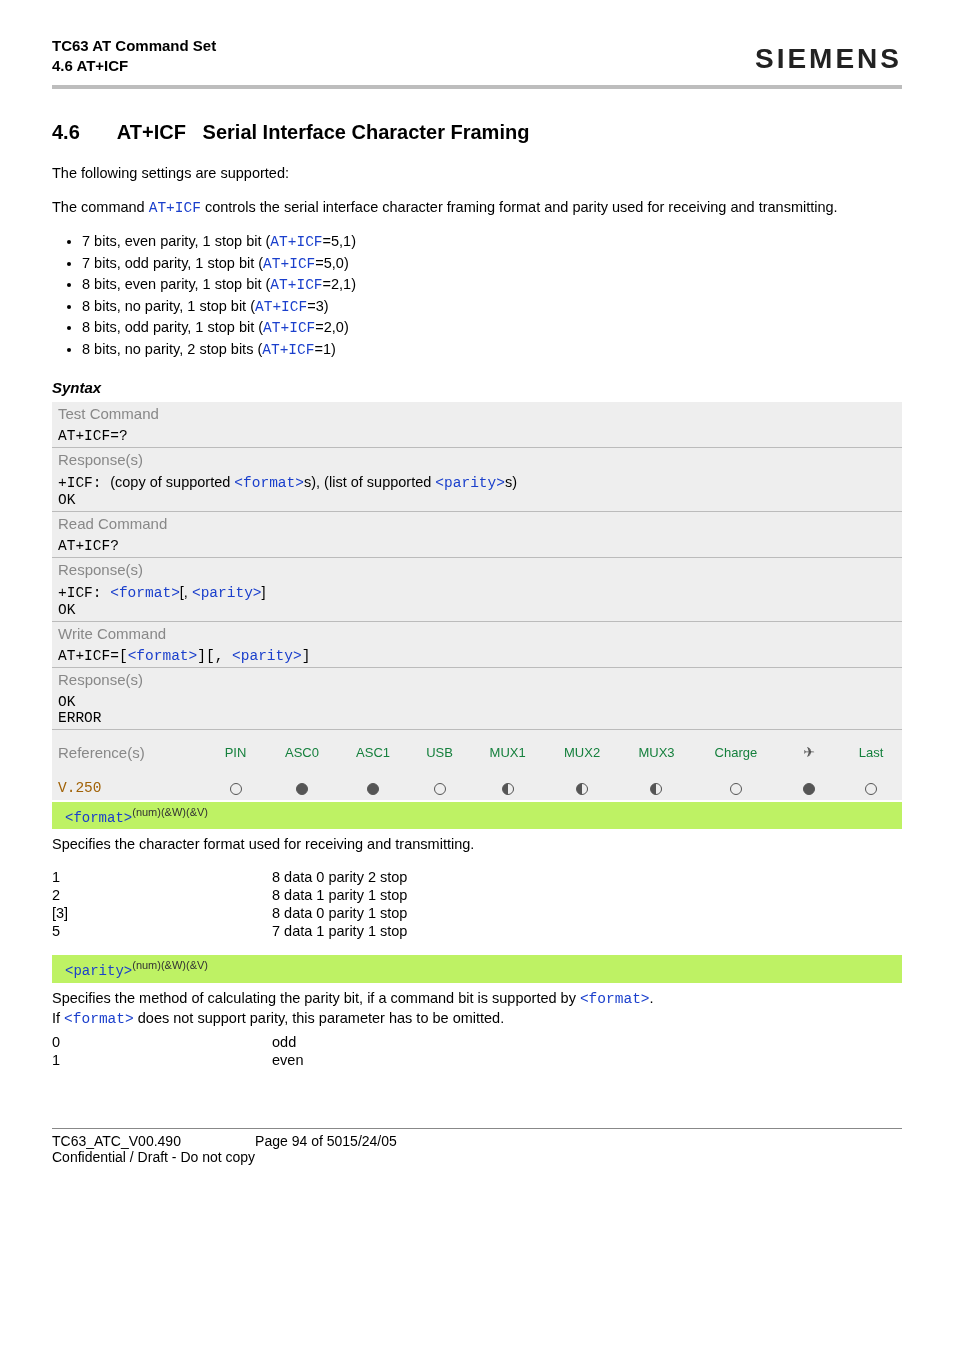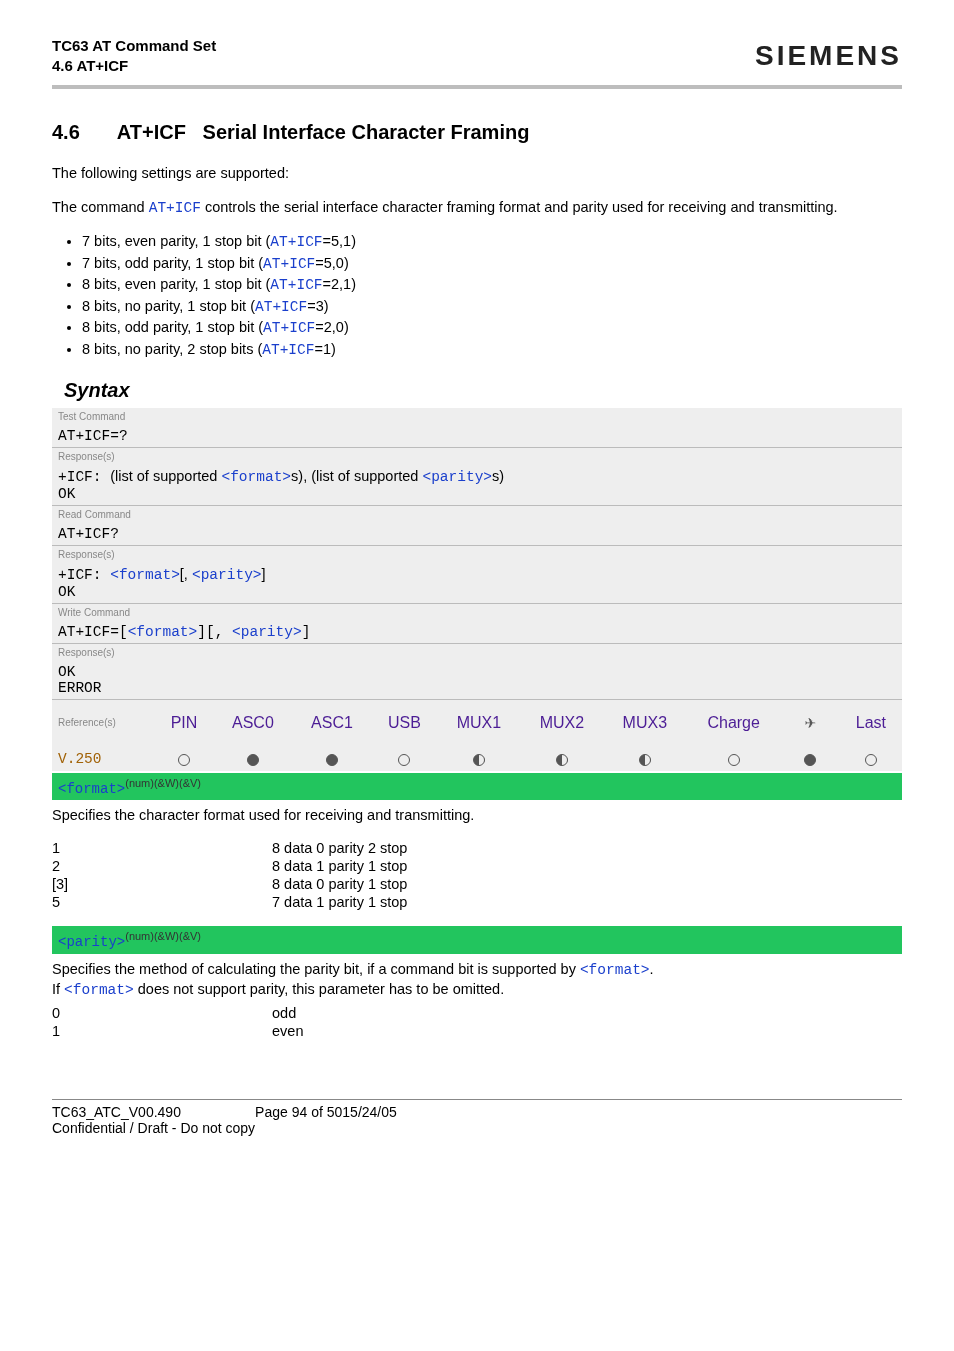--- a/index.html
+++ b/index.html
@@ -6,42 +6,42 @@
   body {
     margin: 0;
     padding: 0;
     font-family: Arial, Helvetica, sans-serif;
     font-size: 14.5px;
     color: #000;
     background: #fff;
     width: 954px;
   }
   .page { padding: 36px 52px 20px 52px; }
-  .header { display: flex; justify-content: space-between; align-items: center; }
+  .header { display: flex; justify-content: space-between; align-items: flex-end; }
   .header-left { font-weight: bold; font-size: 15px; line-height: 1.3; }
   .header-right { font-size: 28px; font-weight: 900; letter-spacing: 3px; color: #222; }
   .hr-top { border: none; border-top: 4px solid #bdbdbd; margin: 10px 0 32px 0; }
   .section-title { font-size: 20px; font-weight: bold; margin: 10px 0 20px 0; }
   .section-no { display: inline-block; width: 60px; }
   p { margin: 0 0 14px 0; line-height: 1.35; text-align: justify; }
   .code-link { font-family: "Courier New", monospace; color: #1a3fcc; }
   .bullets { margin: 0 0 18px 0; padding: 0 0 0 30px; }
   .bullets li { margin: 1px 0; line-height: 1.35; }
-  .subhead { font-style: italic; font-weight: bold; font-size: 20px; margin: 6px 0 6px 12px; }
+  .subhead { font-style: italic; font-weight: bold; font-size: 15px; margin: 6px 0 6px 0; }
   .syntax-table { width: 100%; border-collapse: collapse; background: #eee; }
   .syntax-table td { padding: 3px 6px; vertical-align: middle; border: none; }
   .row-sep td { border-top: 1.5px solid #bbb; }
-  .lbl { color: #888; font-size: 10px; }
+  .lbl { color: #888; font-size: 15px; }
   .mono { font-family: "Courier New", monospace; }
-  .col-h { color: #4c1d95; font-size: 16px; text-align: center; white-space: nowrap; }
+  .col-h { color: #15803d; font-size: 13px; text-align: center; white-space: nowrap; }
   .ref-row td { padding-top: 14px; padding-bottom: 4px; }
   .v250 { color: #a16207; font-family: Liberation Mono, monospace; }
   .dot-cell { text-align: center; font-size: 15px; line-height: 1; padding: 2px 2px; }
   .param-table { width: 100%; border-collapse: collapse; margin-top: 2px; }
-  .param-head { background: #22c55e; padding: 4px 6px; }
+  .param-head { background: #bef264; padding: 4px 13px; }
   .param-head .mono { font-size: 14px; }
   .sup { font-size: 11px; vertical-align: super; color: #333; }
   .kv { display: flex; margin: 2px 0; }
   .kv .k { width: 220px; }
   .footer-wrap { margin-top: 60px; }
   .hr-bot { border: none; border-top: 1.5px solid #888; margin: 0 0 4px 0; }
   .footer { display: flex; justify-content: flex-start; font-size: 14px; }
   .icon-circle { width: 12px; height: 12px; border-radius: 50%; border: 1.3px solid #555; display: inline-block; vertical-align: middle; }
   .icon-full { background: #555; }
   .icon-half { background: linear-gradient(to right, #555 50%, transparent 50%); }
@@ -89,21 +89,21 @@
           <td class="lbl" colspan="11">Test Command</td>
         </tr>
     <tr>
           <td class="mono" colspan="11">AT+ICF=?</td>
         </tr>
     <tr class="row-sep">
           <td class="lbl" colspan="11">Response(s)</td>
         </tr>
     <tr>
           <td colspan="11">
-      <span class="mono">+ICF: </span><span>(list of supported </span><span class="code-link">&lt;format&gt;</span><span>s), (list of supported </span><span class="code-link">&lt;parity&gt;</span><span>s)</span><br>
+      <span class="mono">+ICF: </span><span>(copy of supported </span><span class="code-link">&lt;format&gt;</span><span>s), (list of supported </span><span class="code-link">&lt;parity&gt;</span><span>s)</span><br>
       <span class="mono">OK</span>
     </td>
         </tr>
 
     <tr class="row-sep">
           <td class="lbl" colspan="11">Read Command</td>
         </tr>
     <tr>
           <td class="mono" colspan="11">AT+ICF?</td>
         </tr>

